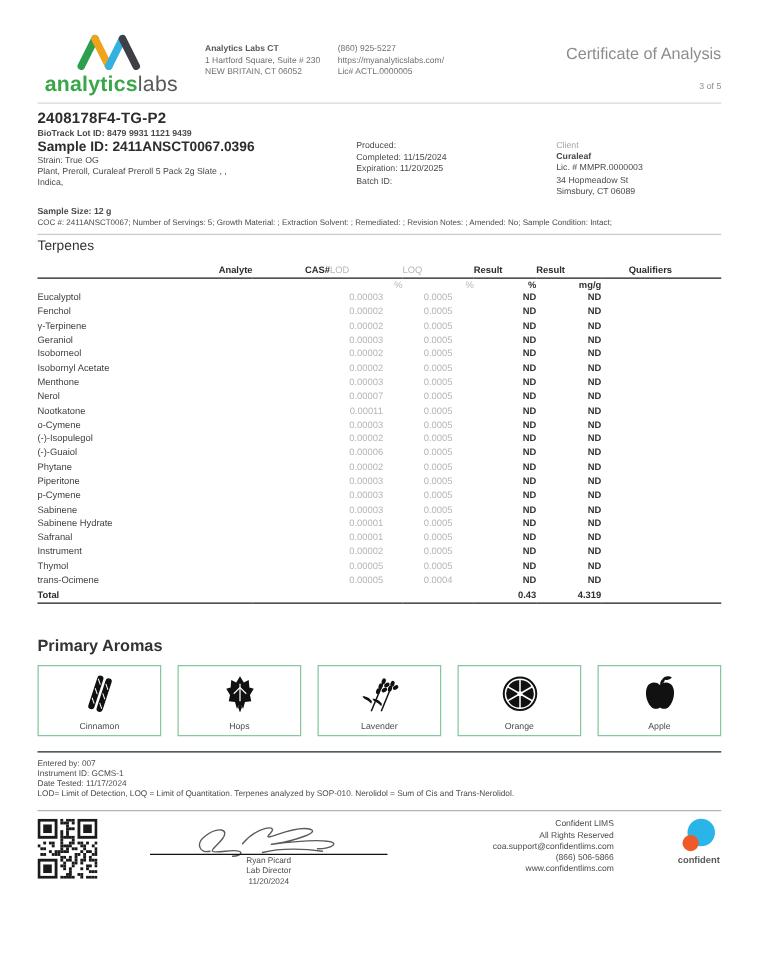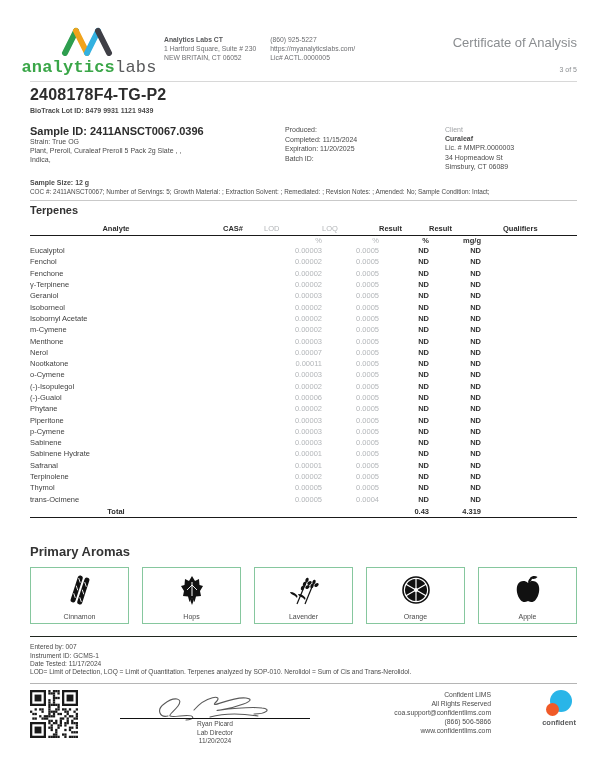--- a/index.html
+++ b/index.html
@@ -3,72 +3,72 @@
 <meta charset="utf-8">
 <style>
   * { margin:0; padding:0; box-sizing:border-box; }
   html,body { background:#ffffff; }
   body { font-family:"Liberation Sans", sans-serif; color:#3f3f3f; }
   .page { width:607px; height:766px; padding:26px 30px 8px 30px; background:#fff; position:relative; display:flex; flex-direction:column; }
 
   
   .header { display:flex; align-items:flex-start; }
   .brand { width:118px; display:flex; flex-direction:column; align-items:center; }
-  .brand-text { font-size:17px; letter-spacing:0.2px; margin-top:2px;font-family:Liberation Mono, monospace; }
+  .brand-text { font-size:17px; letter-spacing:0.2px; margin-top:2px; }
   .brand-text .g { color:#3aa648; font-weight:600; }
   .brand-text .d { color:#58595b; font-weight:400; }
   .lab-col { margin-left:16px; font-size:6.8px; line-height:9px; color:#6d6e71; padding-top:9px; }
   .lab-col .b { font-weight:700; color:#58595b; }
   .contact-col { margin-left:14px; font-size:6.8px; line-height:9px; color:#6d6e71; padding-top:9px; }
   .coa-block { margin-left:auto; text-align:right; padding-top:9px; }
   .coa-title { font-size:13px; color:#8a8d90; font-weight:400;text-align:right; }
   .coa-page { font-size:7px; color:#8a8d90; margin-top:16px; }
   .hr-light { border:none; border-top:1px solid #d8d8d8; margin-top:4px; }
 
   
-  .sample-title { font-size:16px; font-weight:700; color:#2d2d2d; margin-top:4px; letter-spacing:0.2px; }
+  .sample-title { font-size:12px; font-weight:700; color:#2d2d2d; margin-top:4px; letter-spacing:0.2px; }
   .biotrack { font-size:7px; font-weight:700; color:#4a4a4a; margin-top:3px; }
-  .sample-grid { display:flex; margin-top:11px; }
+  .sample-grid { display:flex; margin-top:1px; }
   .sg-left { width:255px; }
   .sg-mid { width:160px; }
   .sg-right { width:132px; }
   .sample-id { font-size:11px; font-weight:700; color:#2d2d2d; }
   .small { font-size:7px; line-height:9px; color:#4a4a4a; }
   .small-b { font-size:7px; line-height:9px; color:#4a4a4a; font-weight:700; }
   .label-gray { font-size:7px; line-height:9px; color:#a0a3a6; }
   .sg-mid .small, .sg-right .small { line-height:9.5px; }
   .sample-size { font-size:7px; font-weight:700; color:#4a4a4a; margin-top:7px; }
   .coc-line { font-size:6.4px; color:#4a4a4a; margin-top:2px; }
 
   
   .sec-rule { border:none; border-top:1px solid #c9c9c9; margin-top:5px; }
-  .sec-title { font-size:11px; font-weight:700; color:#333; margin-top:3px; }
+  .sec-title { font-size:11px; font-weight:400; color:#333; margin-top:3px; }
   table.terp { width:100%; border-collapse:collapse; margin-top:8px; table-layout:fixed; }
   table.terp col.c-analyte { width:172px; }
   table.terp col.c-cas { width:62px; }
   table.terp col.c-lod { width:58px; }
   table.terp col.c-loq { width:57px; }
   table.terp col.c-res1 { width:50px; }
   table.terp col.c-res2 { width:52px; }
   table.terp col.c-qual { width:auto; }
   table.terp th { font-size:7.5px; font-weight:700; color:#2d2d2d; text-align:left; padding:0 0 2px 0; }
-  table.terp th.l { text-align:center; }
+  table.terp th.l { text-align:right; }
   table.terp th.gray { color:#b3b6b9; font-weight:400; }
   table.terp th.qual { text-align:left; padding-left:22px; }
   table.terp thead tr.head th { border-bottom:1.4px solid #1a1a1a; }
   table.terp td { font-size:7.5px; color:#3f3f3f; text-align:right; padding:0; height:11.3px; vertical-align:middle; }
   table.terp td.c-analyte { text-align:left; }
   table.terp td.c-qual { text-align:left; padding-left:22px; }
-  table.terp td.c-lod, table.terp td.c-loq { color:#b3b6b9; }
+  table.terp td.c-lod, table.terp td.c-loq { color:#b3b6b9;text-align:center; }
   table.terp td.c-res_pct, table.terp td.c-res_mgg { font-weight:600; color:#333; }
   table.terp tr.units td { height:10px; }
   table.terp tr.units td.u-gray { color:#b3b6b9; }
   table.terp tr.units td.u-dark { color:#333; font-weight:600; }
   table.terp tfoot td { font-weight:700; color:#2d2d2d; border-bottom:1.4px solid #1a1a1a; height:13px; }
-  table.terp tfoot td.c-analyte { text-align:center; }
+  table.terp tfoot td.c-analyte { text-align:left; }
 
   
   .aroma-title { font-size:13px; font-weight:700; color:#333; margin-top:26px; }
   .aroma-row { display:flex; gap:13px; margin-top:8px; }
   .aroma-box { flex:1; height:57px; border:1px solid #86c79e; display:flex; flex-direction:column; align-items:center; justify-content:flex-end; padding-bottom:3px; position:relative; }
   .aroma-icon { position:absolute; top:6px; left:50%; transform:translateX(-50%); }
   .aroma-label { font-size:7px; color:#4a4a4a; }
   .hr-dark { border:none; border-top:1.6px solid #20261f; margin-top:12px; }
 
   
@@ -190,183 +190,165 @@
         <tr>
           <td class="c-analyte">Fenchol</td>
           <td class="c-cas"></td>
           <td class="c-lod">0.00002</td>
           <td class="c-loq">0.0005</td>
           <td class="c-res_pct">ND</td>
           <td class="c-res_mgg">ND</td>
           <td class="c-qual"></td>
         </tr>
         <tr>
-          <td class="c-analyte">Fenchone</td>
+          <td class="c-analyte">γ-Terpinene</td>
           <td class="c-cas"></td>
           <td class="c-lod">0.00002</td>
           <td class="c-loq">0.0005</td>
           <td class="c-res_pct">ND</td>
           <td class="c-res_mgg">ND</td>
           <td class="c-qual"></td>
         </tr>
         <tr>
-          <td class="c-analyte">γ-Terpinene</td>
+          <td class="c-analyte">Geraniol</td>
+          <td class="c-cas"></td>
+          <td class="c-lod">0.00003</td>
+          <td class="c-loq">0.0005</td>
+          <td class="c-res_pct">ND</td>
+          <td class="c-res_mgg">ND</td>
+          <td class="c-qual"></td>
+        </tr>
+        <tr>
+          <td class="c-analyte">Isoborneol</td>
           <td class="c-cas"></td>
           <td class="c-lod">0.00002</td>
           <td class="c-loq">0.0005</td>
           <td class="c-res_pct">ND</td>
           <td class="c-res_mgg">ND</td>
           <td class="c-qual"></td>
         </tr>
         <tr>
-          <td class="c-analyte">Geraniol</td>
+          <td class="c-analyte">Isobornyl Acetate</td>
+          <td class="c-cas"></td>
+          <td class="c-lod">0.00002</td>
+          <td class="c-loq">0.0005</td>
+          <td class="c-res_pct">ND</td>
+          <td class="c-res_mgg">ND</td>
+          <td class="c-qual"></td>
+        </tr>
+        <tr>
+          <td class="c-analyte">Menthone</td>
           <td class="c-cas"></td>
           <td class="c-lod">0.00003</td>
           <td class="c-loq">0.0005</td>
           <td class="c-res_pct">ND</td>
           <td class="c-res_mgg">ND</td>
           <td class="c-qual"></td>
         </tr>
         <tr>
-          <td class="c-analyte">Isoborneol</td>
+          <td class="c-analyte">Nerol</td>
+          <td class="c-cas"></td>
+          <td class="c-lod">0.00007</td>
+          <td class="c-loq">0.0005</td>
+          <td class="c-res_pct">ND</td>
+          <td class="c-res_mgg">ND</td>
+          <td class="c-qual"></td>
+        </tr>
+        <tr>
+          <td class="c-analyte">Nootkatone</td>
+          <td class="c-cas"></td>
+          <td class="c-lod">0.00011</td>
+          <td class="c-loq">0.0005</td>
+          <td class="c-res_pct">ND</td>
+          <td class="c-res_mgg">ND</td>
+          <td class="c-qual"></td>
+        </tr>
+        <tr>
+          <td class="c-analyte">o-Cymene</td>
+          <td class="c-cas"></td>
+          <td class="c-lod">0.00003</td>
+          <td class="c-loq">0.0005</td>
+          <td class="c-res_pct">ND</td>
+          <td class="c-res_mgg">ND</td>
+          <td class="c-qual"></td>
+        </tr>
+        <tr>
+          <td class="c-analyte">(-)-Isopulegol</td>
           <td class="c-cas"></td>
           <td class="c-lod">0.00002</td>
           <td class="c-loq">0.0005</td>
           <td class="c-res_pct">ND</td>
           <td class="c-res_mgg">ND</td>
           <td class="c-qual"></td>
         </tr>
         <tr>
-          <td class="c-analyte">Isobornyl Acetate</td>
+          <td class="c-analyte">(-)-Guaiol</td>
+          <td class="c-cas"></td>
+          <td class="c-lod">0.00006</td>
+          <td class="c-loq">0.0005</td>
+          <td class="c-res_pct">ND</td>
+          <td class="c-res_mgg">ND</td>
+          <td class="c-qual"></td>
+        </tr>
+        <tr>
+          <td class="c-analyte">Phytane</td>
           <td class="c-cas"></td>
           <td class="c-lod">0.00002</td>
           <td class="c-loq">0.0005</td>
           <td class="c-res_pct">ND</td>
           <td class="c-res_mgg">ND</td>
           <td class="c-qual"></td>
         </tr>
         <tr>
-          <td class="c-analyte">m-Cymene</td>
-          <td class="c-cas"></td>
-          <td class="c-lod">0.00002</td>
-          <td class="c-loq">0.0005</td>
-          <td class="c-res_pct">ND</td>
-          <td class="c-res_mgg">ND</td>
-          <td class="c-qual"></td>
-        </tr>
-        <tr>
-          <td class="c-analyte">Menthone</td>
+          <td class="c-analyte">Piperitone</td>
           <td class="c-cas"></td>
           <td class="c-lod">0.00003</td>
           <td class="c-loq">0.0005</td>
           <td class="c-res_pct">ND</td>
           <td class="c-res_mgg">ND</td>
           <td class="c-qual"></td>
         </tr>
         <tr>
-          <td class="c-analyte">Nerol</td>
-          <td class="c-cas"></td>
-          <td class="c-lod">0.00007</td>
-          <td class="c-loq">0.0005</td>
-          <td class="c-res_pct">ND</td>
-          <td class="c-res_mgg">ND</td>
-          <td class="c-qual"></td>
-        </tr>
-        <tr>
-          <td class="c-analyte">Nootkatone</td>
-          <td class="c-cas"></td>
-          <td class="c-lod">0.00011</td>
-          <td class="c-loq">0.0005</td>
-          <td class="c-res_pct">ND</td>
-          <td class="c-res_mgg">ND</td>
-          <td class="c-qual"></td>
-        </tr>
-        <tr>
-          <td class="c-analyte">o-Cymene</td>
+          <td class="c-analyte">p-Cymene</td>
           <td class="c-cas"></td>
           <td class="c-lod">0.00003</td>
           <td class="c-loq">0.0005</td>
           <td class="c-res_pct">ND</td>
           <td class="c-res_mgg">ND</td>
           <td class="c-qual"></td>
         </tr>
         <tr>
-          <td class="c-analyte">(-)-Isopulegol</td>
-          <td class="c-cas"></td>
-          <td class="c-lod">0.00002</td>
-          <td class="c-loq">0.0005</td>
-          <td class="c-res_pct">ND</td>
-          <td class="c-res_mgg">ND</td>
-          <td class="c-qual"></td>
-        </tr>
-        <tr>
-          <td class="c-analyte">(-)-Guaiol</td>
-          <td class="c-cas"></td>
-          <td class="c-lod">0.00006</td>
-          <td class="c-loq">0.0005</td>
-          <td class="c-res_pct">ND</td>
-          <td class="c-res_mgg">ND</td>
-          <td class="c-qual"></td>
-        </tr>
-        <tr>
-          <td class="c-analyte">Phytane</td>
-          <td class="c-cas"></td>
-          <td class="c-lod">0.00002</td>
-          <td class="c-loq">0.0005</td>
-          <td class="c-res_pct">ND</td>
-          <td class="c-res_mgg">ND</td>
-          <td class="c-qual"></td>
-        </tr>
-        <tr>
-          <td class="c-analyte">Piperitone</td>
+          <td class="c-analyte">Sabinene</td>
           <td class="c-cas"></td>
           <td class="c-lod">0.00003</td>
           <td class="c-loq">0.0005</td>
           <td class="c-res_pct">ND</td>
           <td class="c-res_mgg">ND</td>
           <td class="c-qual"></td>
         </tr>
         <tr>
-          <td class="c-analyte">p-Cymene</td>
-          <td class="c-cas"></td>
-          <td class="c-lod">0.00003</td>
-          <td class="c-loq">0.0005</td>
-          <td class="c-res_pct">ND</td>
-          <td class="c-res_mgg">ND</td>
-          <td class="c-qual"></td>
-        </tr>
-        <tr>
-          <td class="c-analyte">Sabinene</td>
-          <td class="c-cas"></td>
-          <td class="c-lod">0.00003</td>
-          <td class="c-loq">0.0005</td>
-          <td class="c-res_pct">ND</td>
-          <td class="c-res_mgg">ND</td>
-          <td class="c-qual"></td>
-        </tr>
-        <tr>
           <td class="c-analyte">Sabinene Hydrate</td>
           <td class="c-cas"></td>
           <td class="c-lod">0.00001</td>
           <td class="c-loq">0.0005</td>
           <td class="c-res_pct">ND</td>
           <td class="c-res_mgg">ND</td>
           <td class="c-qual"></td>
         </tr>
         <tr>
           <td class="c-analyte">Safranal</td>
           <td class="c-cas"></td>
           <td class="c-lod">0.00001</td>
           <td class="c-loq">0.0005</td>
           <td class="c-res_pct">ND</td>
           <td class="c-res_mgg">ND</td>
           <td class="c-qual"></td>
         </tr>
         <tr>
-          <td class="c-analyte">Terpinolene</td>
+          <td class="c-analyte">Instrument</td>
           <td class="c-cas"></td>
           <td class="c-lod">0.00002</td>
           <td class="c-loq">0.0005</td>
           <td class="c-res_pct">ND</td>
           <td class="c-res_mgg">ND</td>
           <td class="c-qual"></td>
         </tr>
         <tr>
           <td class="c-analyte">Thymol</td>
           <td class="c-cas"></td>

